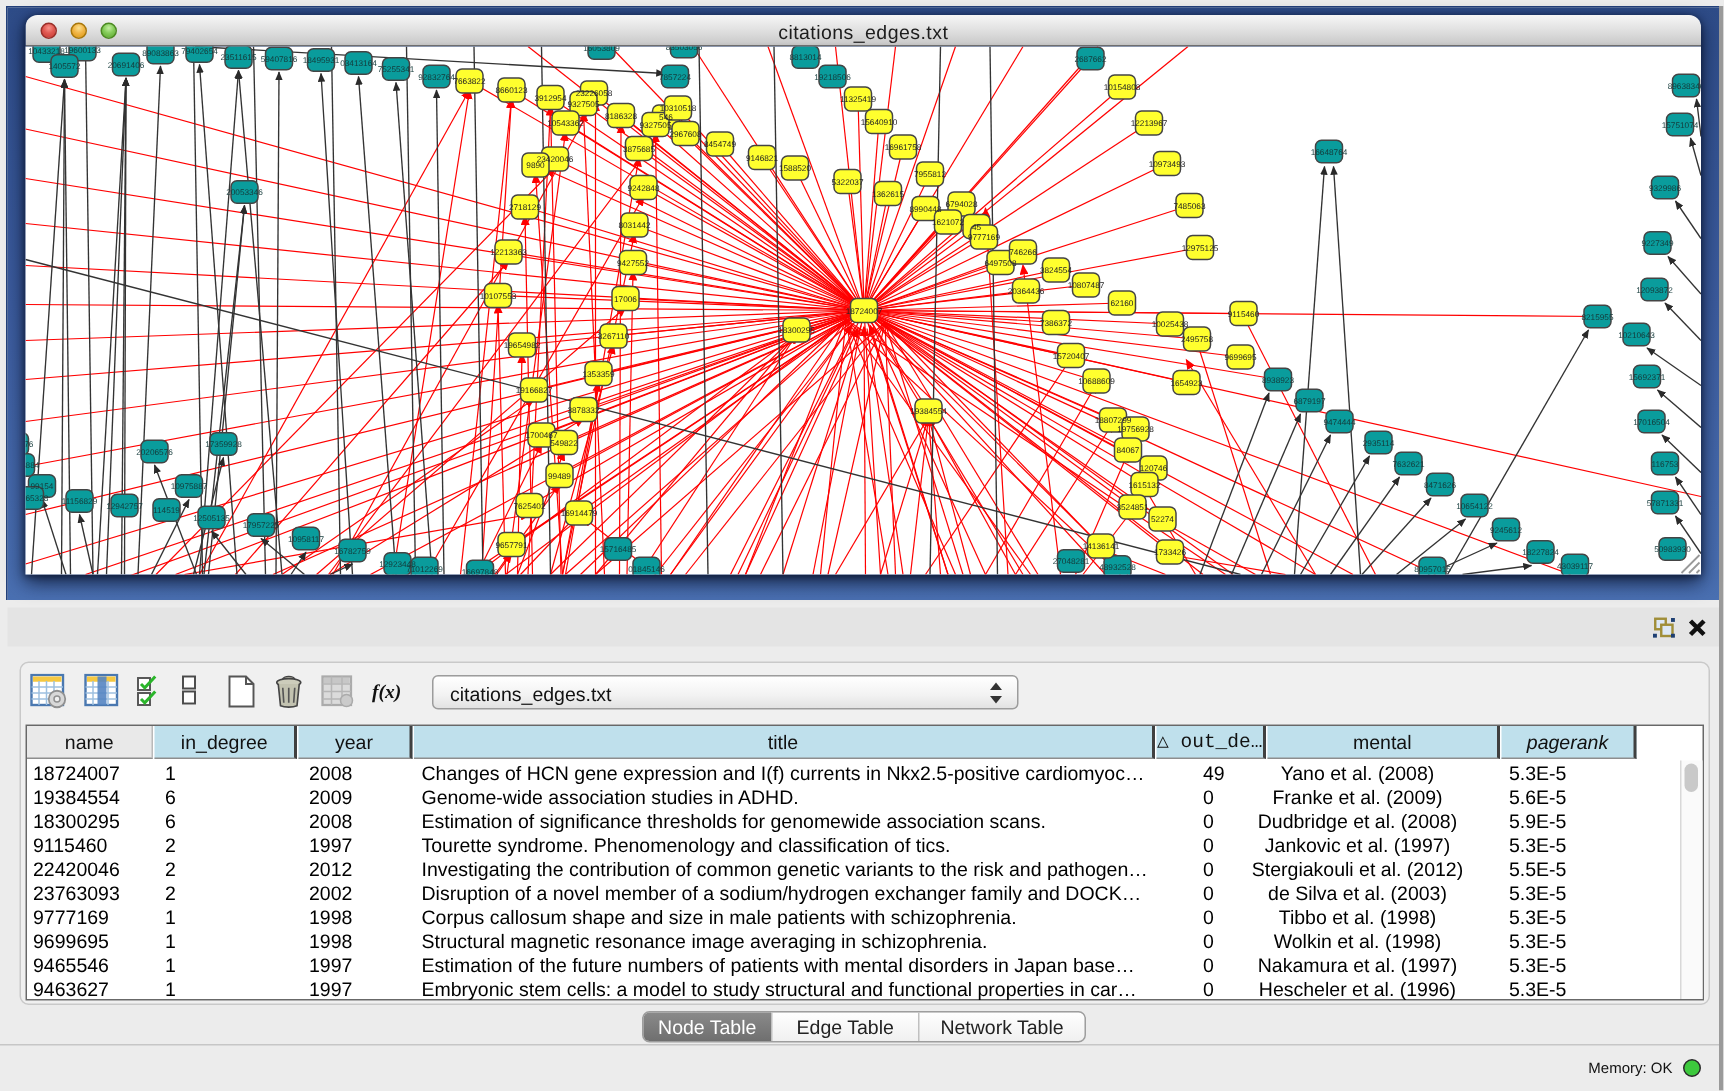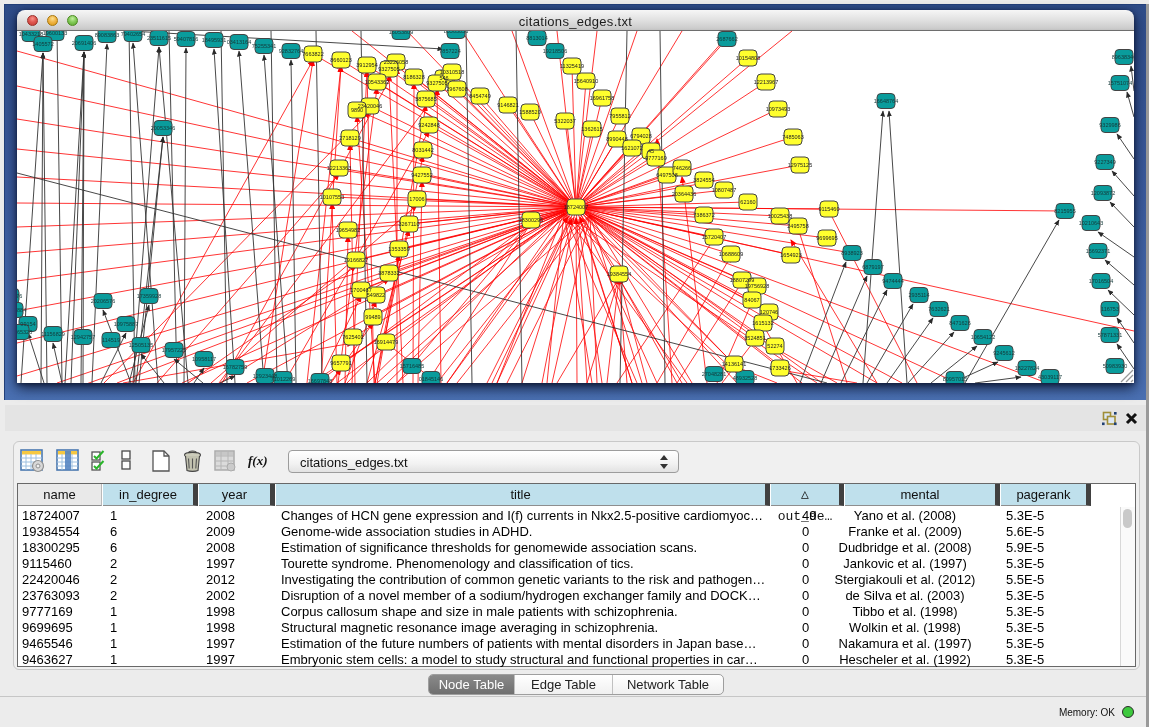--- a/index.html
+++ b/index.html
@@ -24,21 +24,21 @@
 
 #tpbar { left:5px; top:405px; width:1141px; height:26px; background:#e4e4e4; }
 #tpbar span { position:absolute; left:11px; top:6px; font-size:13px; color:#222;margin-top:34px; }
 #container { left:13px; top:441px; width:1127px; height:229px; background:#f0f0f0;
   border:1px solid #c9c9c9; border-radius:6px; }
 #combo { left:288px; top:450px; width:391px; height:23px; border:1px solid #9c9c9c; border-radius:4px;
   background:linear-gradient(180deg,#ffffff 0%,#f2f2f2 60%,#e2e2e2 100%); }
 #combo span { position:absolute; left:11px; top:4px; font-size:13px; color:#111; }
 
 #tbl { left:17px; top:483px; width:1119px; height:184px; background:#fff; border:1px solid #686868; }
-.hd { position:absolute; top:484px; height:22px; background:#bfe0ec; border-right:5px solid #404040;
+.hd { position:absolute; top:484px; height:22px; background:#bfe0ec; border-right:2px solid #404040;
   font-size:13px; color:#111; text-align:center; line-height:22px; border-bottom:1px solid #8e8e8e;}
 .trow { position:absolute; height:16px; font-size:13px; color:#000; }
 .trow span { position:absolute; top:1px; white-space:nowrap; overflow:hidden; }
 .c0 { left:22px; width:78px; }
 .c1 { left:110px; width:85px; }
 .c2 { left:206px; width:65px; }
 .c3 { left:281px; width:486px; }
 .c4 { left:776px; width:64px;margin-left:26px; }
 .c5 { left:830px; width:150px; text-align:center; }
 .c6 { left:1006px; width:83px; }
@@ -705,21 +705,21 @@
       <path d="M6 15 L2 10 H10 Z" fill="#333"></path>
     </svg>
 </div>
 <div class="abs" id="tbl"></div>
 <div class="hd" style="left:18px;width:84px;background:#e9e9e9;border-right:1px solid #b9b9b9;">name</div>
 <div class="hd" style="left:103px;width:95px;">in_degree</div>
 <div class="hd" style="left:199px;width:76px;">year</div>
 <div class="hd" style="left:276px;width:494px;">title</div>
 <div class="hd" style="left:771px;width:73px;font-family:Liberation Mono, monospace;">△ out_de…</div>
 <div class="hd" style="left:845px;width:155px;">mental</div>
-<div class="hd" style="left:1001px;width:90px;">pagerank</div>
+<div class="hd" style="left:1001px;width:90px;font-style:italic;">pagerank</div>
 <div class="trow" style="top:507px">
     <span class="c0">18724007</span>
     <span class="c1">1</span>
     <span class="c2">2008</span>
     <span class="c3">Changes of HCN gene expression and I(f) currents in Nkx2.5-positive cardiomyoc…</span>
     <span class="c4">49</span>
     <span class="c5">Yano et al. (2008)</span>
     <span class="c6">5.3E-5</span>
   </div>
 <div class="trow" style="top:523px">
@@ -793,21 +793,21 @@
     <span class="c4">0</span>
     <span class="c5">Nakamura et al. (1997)</span>
     <span class="c6">5.3E-5</span>
   </div>
 <div class="trow" style="top:651px">
     <span class="c0">9463627</span>
     <span class="c1">1</span>
     <span class="c2">1997</span>
     <span class="c3">Embryonic stem cells: a model to study structural and functional properties in car…</span>
     <span class="c4">0</span>
-    <span class="c5">Hescheler et al. (1992)</span>
+    <span class="c5">Hescheler et al. (1996)</span>
     <span class="c6">5.3E-5</span>
   </div>
 <div class="abs" id="sbar"></div>
 <div class="abs" id="sthumb"></div>
 <div class="abs" id="tabs">
  <div class="seg" id="seg1">Node Table</div>
  <div class="seg" id="seg2">Edge Table</div>
  <div class="seg" id="seg3">Network Table</div>
 </div>
 <div class="abs" id="status">

